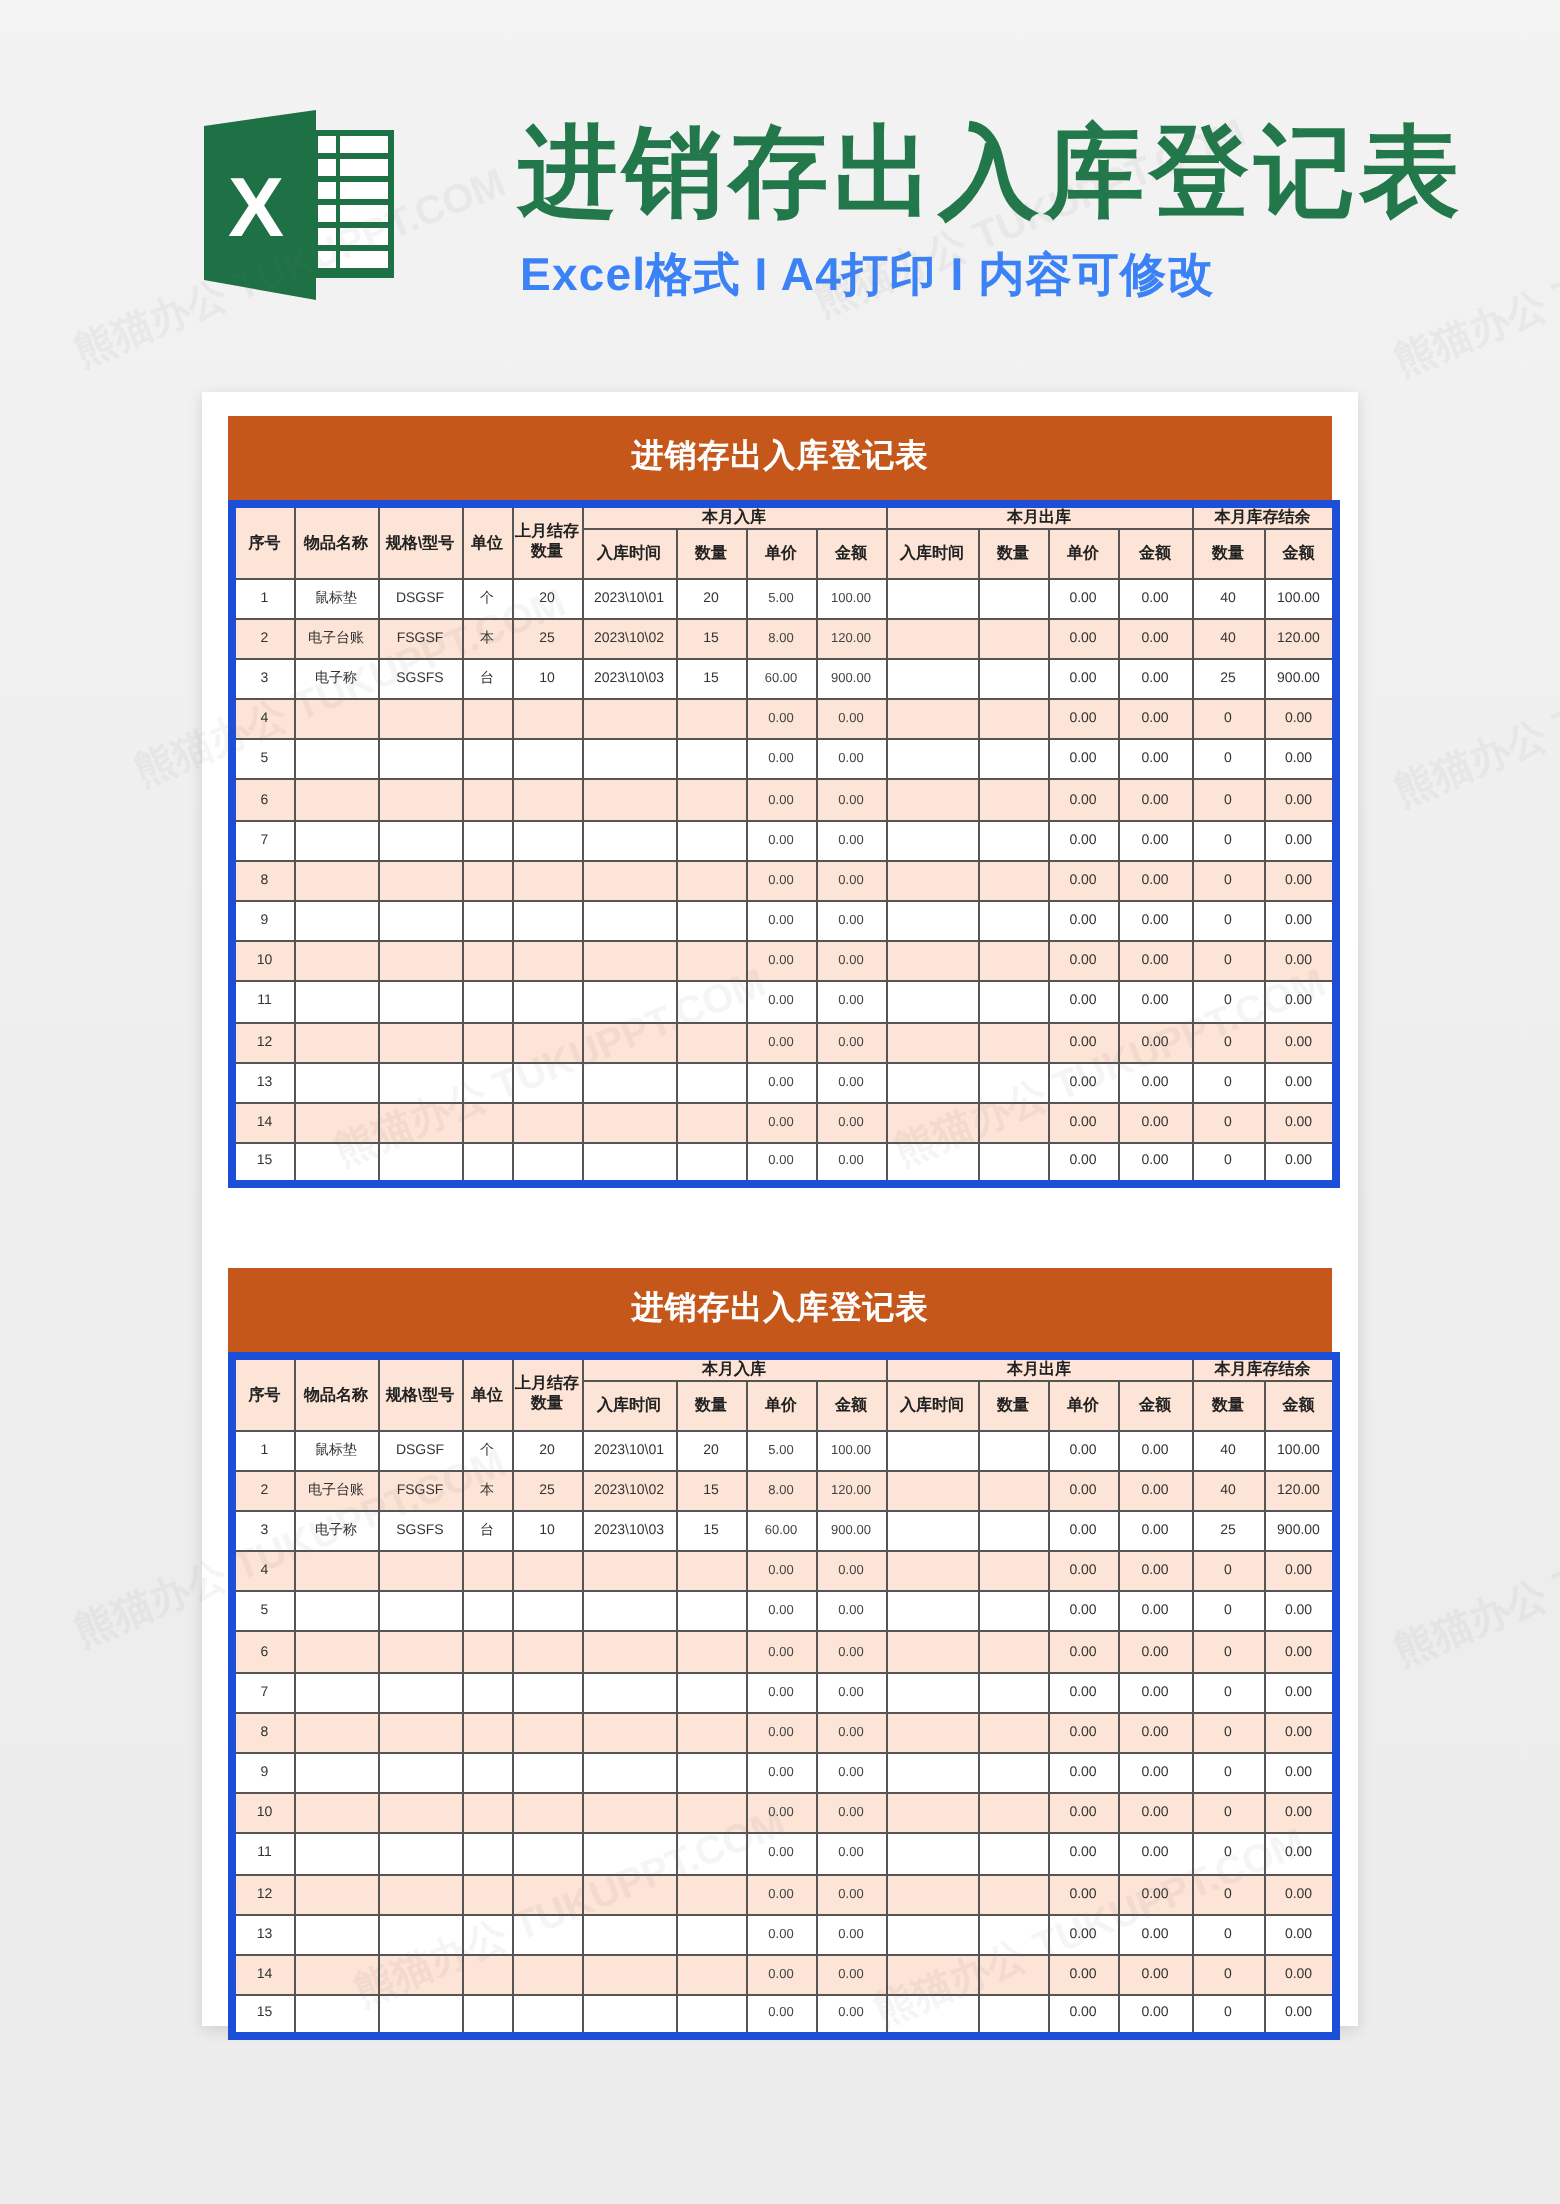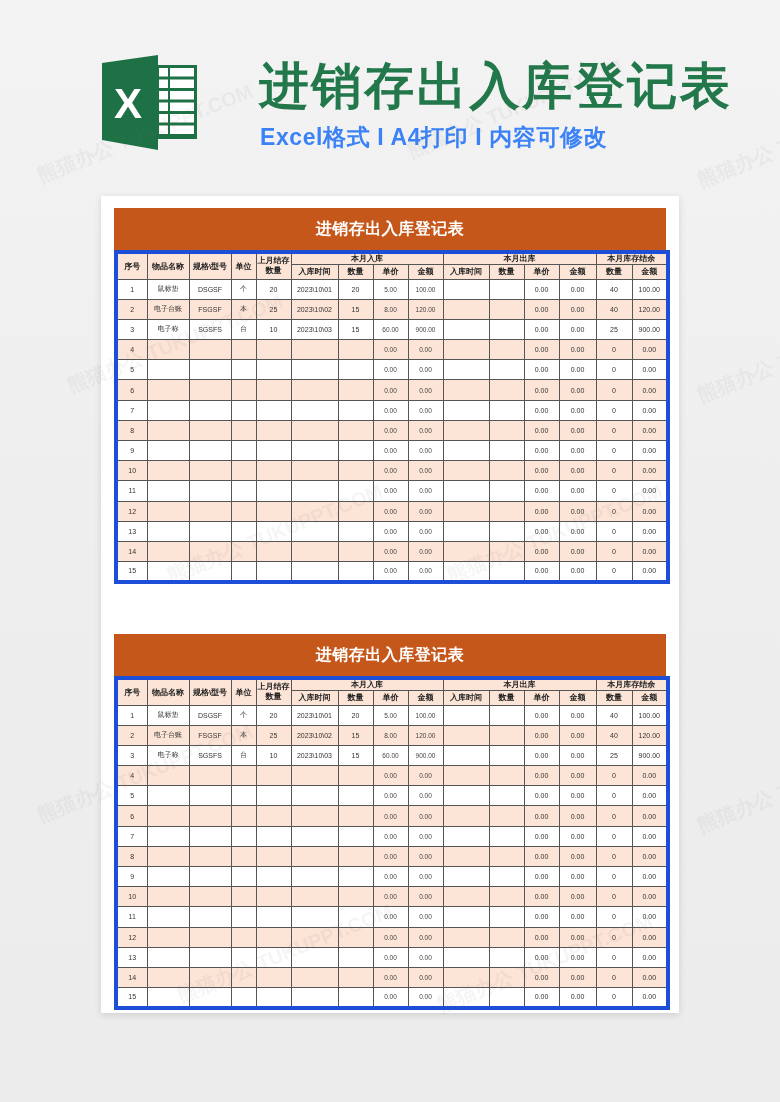--- a/index.html
+++ b/index.html
@@ -41,21 +41,21 @@
       border:4px solid #1d4ed8;
     }
     table.grid th, table.grid td{
       border:1px solid #555;padding:0;text-align:center;vertical-align:middle;
       overflow:hidden;white-space:nowrap;
     }
     table.grid thead th{
       background:#fce4d6;font-weight:bold;font-size:8px;color:#222;line-height:9px;
     }
     table.grid thead tr.h1{height:12px;}
-    table.grid thead tr.h2{height:15px;margin-left:20px;}
+    table.grid thead tr.h2{height:25px;margin-left:20px;}
     table.grid th .ln{display:block;line-height:10.5px;}
     table.grid tbody tr{height:20.2px;}
     table.grid tbody td{font-size:7px;color:#333;background:#ffffff;}
     table.grid tbody tr.alt td{background:#fce4d6;}
     table.grid tbody td.sm{font-size:6.5px;color:#444;}
   </style>
 </head>
 <body>
 
 <svg class="logo" viewBox="0 0 100 96">

